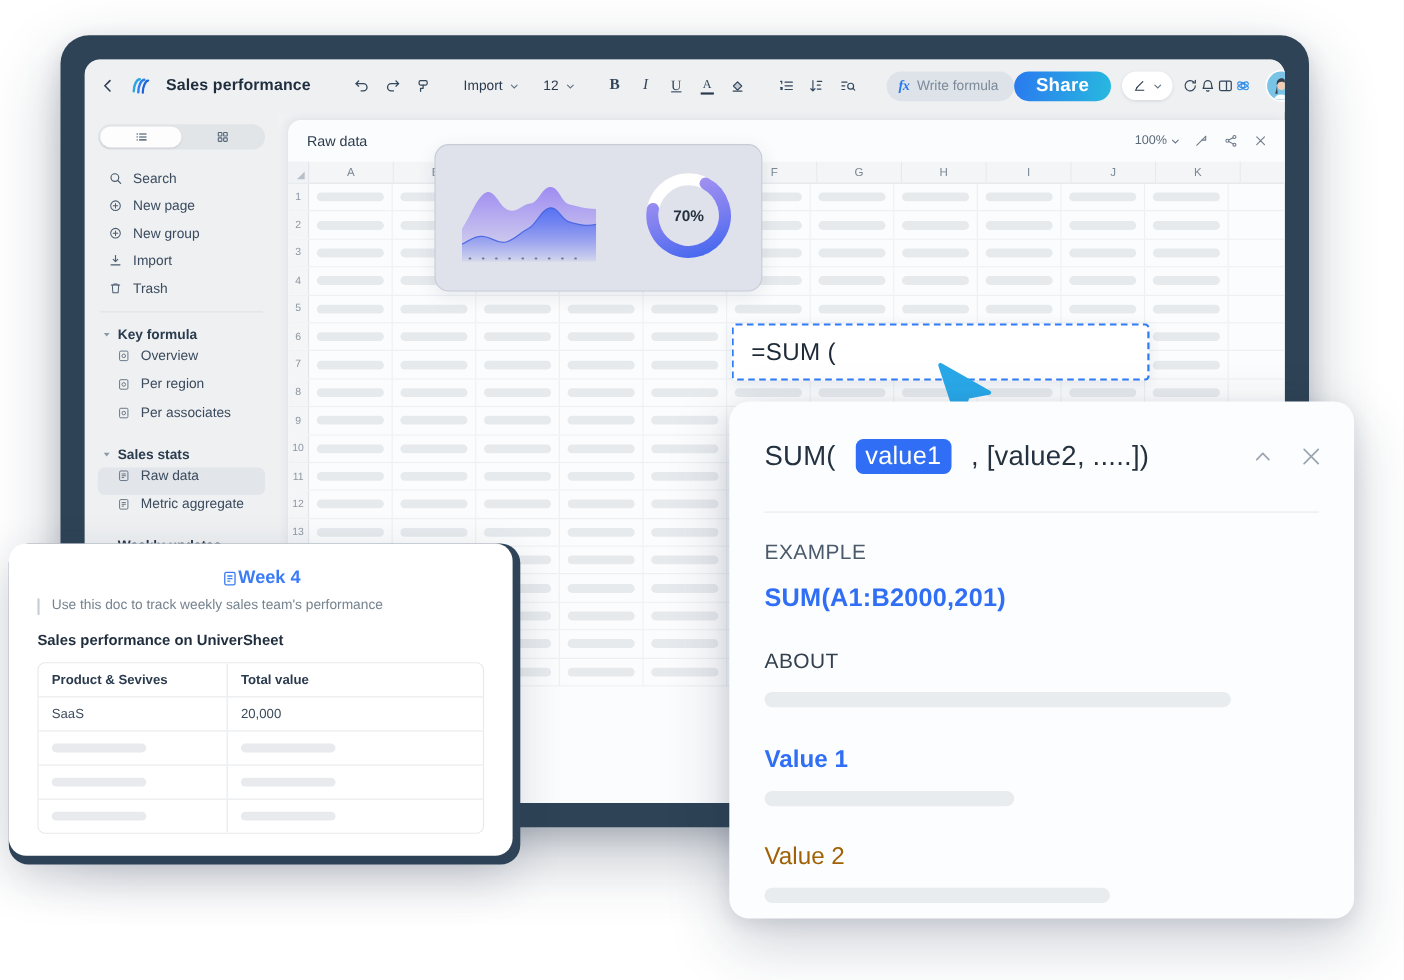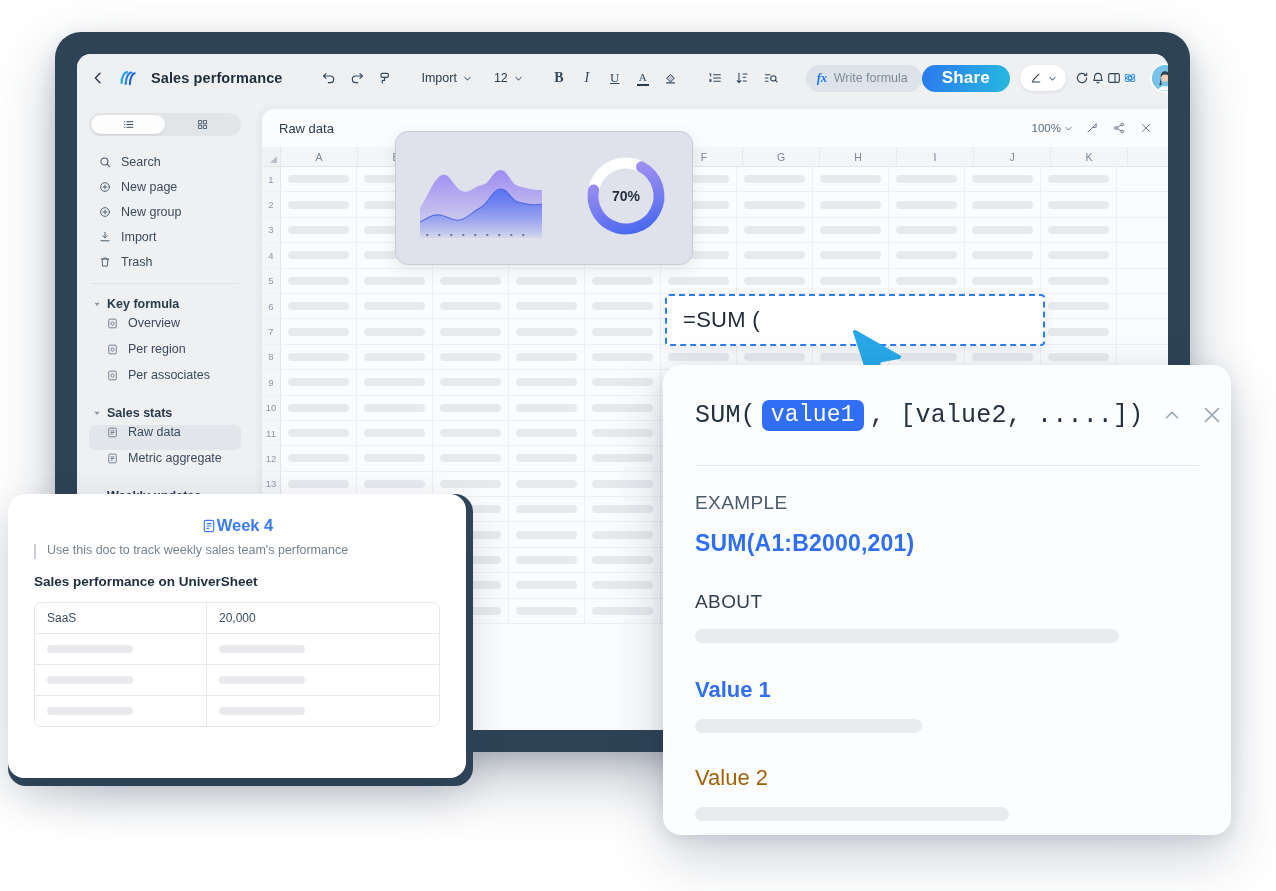--- a/index.html
+++ b/index.html
@@ -171,21 +171,21 @@
     position:absolute;left:663px;top:365px;width:568px;height:470px;
     background:#fcfdfe;border-radius:18px;
     box-shadow:0 22px 55px rgba(30,45,75,.22), 0 5px 16px rgba(30,45,75,.10);
     overflow:hidden;
   }
   .fn-head{
     display:flex;align-items:center;height:100px;
     padding:0 26px 0 32px;box-sizing:border-box;
   }
   .fn-sig{font-size:25px;color:#24313f;display:flex;align-items:center;
-    gap:2px;white-space:nowrap;letter-spacing:.2px;font-family:Liberation Mono, monospace;}
+    gap:14px;white-space:nowrap;letter-spacing:.2px;}
   .pill-val{
     background:#2f6ef5;color:#fff;border-radius:7px;padding:2px 9px 3px 9px;
     font-size:23px;margin:0 4px;letter-spacing:.2px;
   }
   .fn-ico{width:26px;height:26px;color:#9aa5b1;cursor:pointer;
     display:flex;align-items:center;justify-content:center;margin-left:18px;}
   .fn-rule{height:1px;background:#e7ebef;margin:0 32px;}
   .fn-body{padding:26px 32px 0 32px;}
   .fn-sect{font-size:19px;color:#4a5a6b;letter-spacing:.4px;margin-bottom:16px;}
   .fn-example{font-size:23px;color:#2f6ef5;font-weight:700;letter-spacing:.2px;}
@@ -1355,20 +1355,28 @@
     <div class="doc-quote">
       <span class="qbar"></span>
       <span class="qtext">Use this doc to track weekly sales team's performance</span>
     </div>
 
     <div class="doc-h2">Sales performance on UniverSheet</div>
 
     <div class="doc-table">
       <div class="dt-row">
         <div class="dt-c1">
+            <span class="dt-head">Product &amp; Sevives</span>
+          </div>
+        <div class="dt-c2">
+            <span class="dt-head">Total value</span>
+          </div>
+      </div>
+      <div class="dt-row">
+        <div class="dt-c1">
             <span class="dt-cell">SaaS</span>
           </div>
         <div class="dt-c2">
             <span class="dt-cell">20,000</span>
           </div>
       </div>
       <div class="dt-row">
         <div class="dt-c1">
             <span class="dt-skel" style="width:86px"></span>
           </div>

